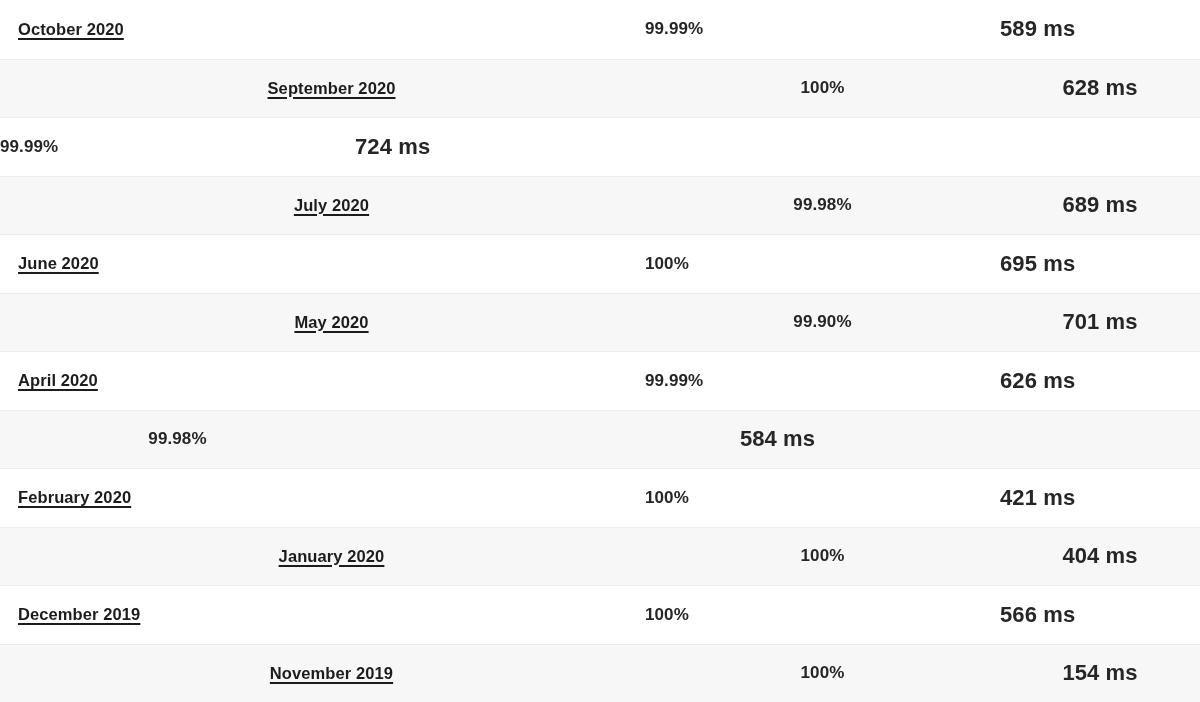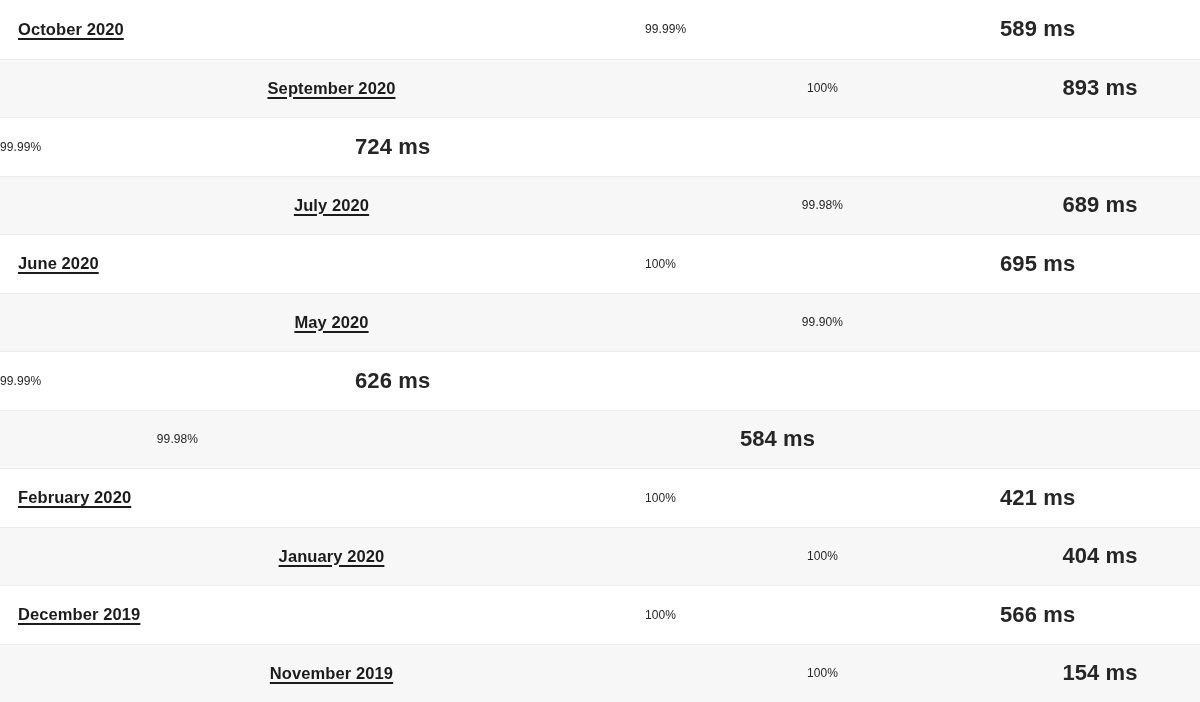--- a/index.html
+++ b/index.html
@@ -53,22 +53,22 @@
     text-underline-offset: 3px;
     text-decoration-thickness: 1.5px;
     letter-spacing: 0.1px;
     cursor: pointer;
     display: inline-block;
   }
 
   .cell-uptime {
     width: 355px;
     flex: 0 0 355px;
-    font-size: 12px;
-    font-weight: normal;
+    font-size: 17px;
+    font-weight: bold;
     color: #262626;
     letter-spacing: 0.1px;
   }
 
   .cell-response {
     flex: 1 1 auto;
     font-size: 22px;
     font-weight: bold;
     color: #262626;
     letter-spacing: 0.1px;
@@ -79,41 +79,43 @@
 
 <div id="uptime-history-table">
     <div class="history-row">
       <div class="cell-month"><a class="month-link">October 2020</a></div>
       <div class="cell-uptime">99.99%</div>
       <div class="cell-response">589 ms</div>
     </div>
     <div class="history-row alt">
       <div class="cell-month"><a class="month-link">September 2020</a></div>
       <div class="cell-uptime">100%</div>
-      <div class="cell-response">893 ms</div>
+      <div class="cell-response">628 ms</div>
     </div>
     <div class="history-row">
       <div class="cell-uptime">99.99%</div>
       <div class="cell-response">724 ms</div>
     </div>
     <div class="history-row alt">
       <div class="cell-month"><a class="month-link">July 2020</a></div>
       <div class="cell-uptime">99.98%</div>
       <div class="cell-response">689 ms</div>
     </div>
     <div class="history-row">
       <div class="cell-month"><a class="month-link">June 2020</a></div>
       <div class="cell-uptime">100%</div>
       <div class="cell-response">695 ms</div>
     </div>
     <div class="history-row alt">
       <div class="cell-month"><a class="month-link">May 2020</a></div>
       <div class="cell-uptime">99.90%</div>
+      <div class="cell-response">701 ms</div>
     </div>
     <div class="history-row">
+      <div class="cell-month"><a class="month-link">April 2020</a></div>
       <div class="cell-uptime">99.99%</div>
       <div class="cell-response">626 ms</div>
     </div>
     <div class="history-row alt">
       <div class="cell-uptime">99.98%</div>
       <div class="cell-response">584 ms</div>
     </div>
     <div class="history-row">
       <div class="cell-month"><a class="month-link">February 2020</a></div>
       <div class="cell-uptime">100%</div>

